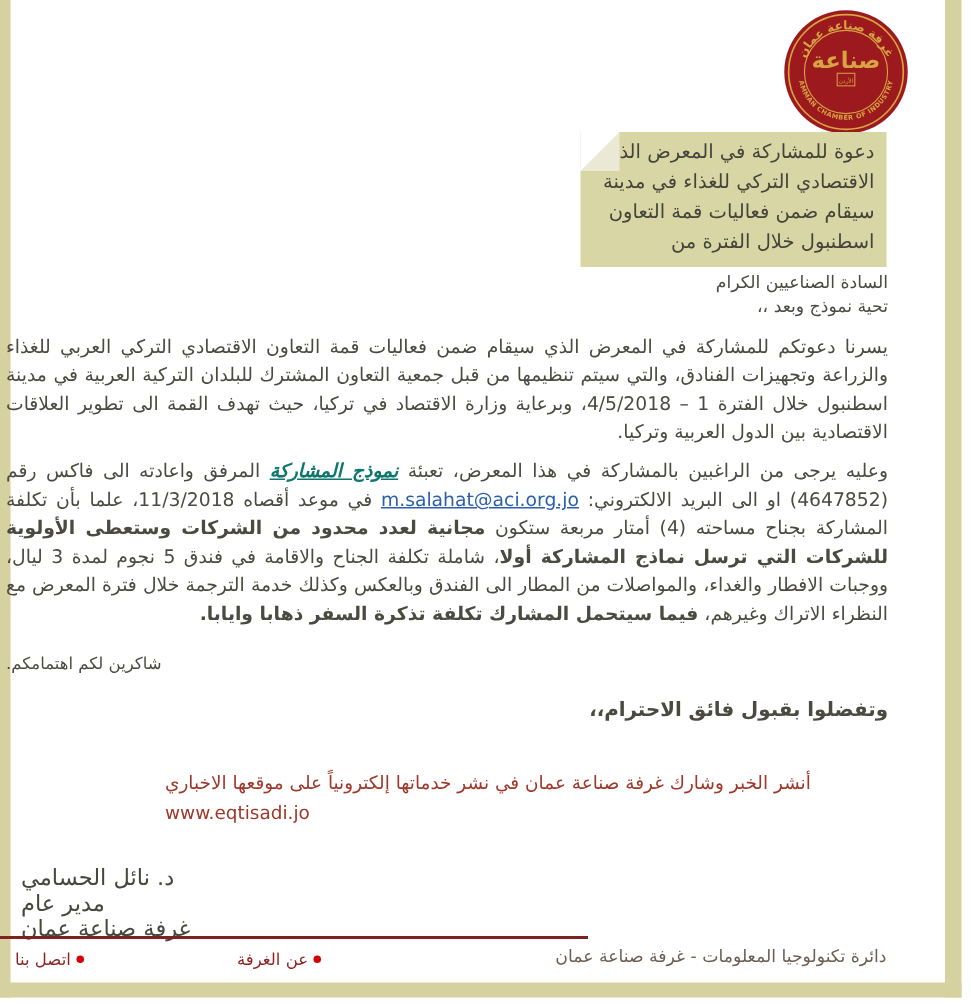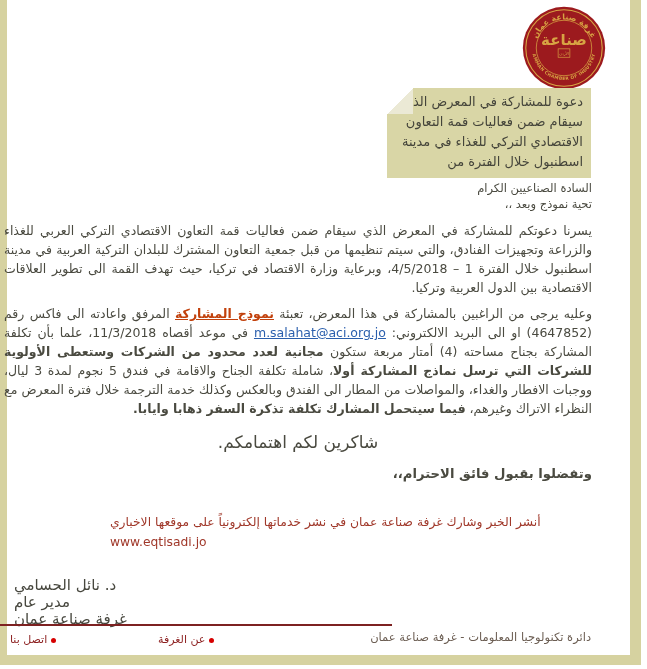--- a/index.html
+++ b/index.html
@@ -29,24 +29,24 @@
   .content{
     position:absolute;top:180px;right:55px;left:4px;
     direction:rtl;color:#4a4a40;
   }
   .greet{font-size:11.5px;line-height:16px;text-align:right;}
   .para{
     font-size:12.5px;line-height:19px;margin:0 0 7px 0;
     text-align:justify;
   }
   .para:first-of-type{margin-top:9px;}
-  .thanks{font-size:17px;line-height:19px;margin:15px 0 0 0;text-align:center;}
+  .thanks{font-size:11px;line-height:19px;margin:15px 0 0 0;text-align:left;}
   .regards{font-size:13.2px;line-height:19px;margin:12px 0 0 0;font-weight:bold;text-align:right;}
 
-  .red-link{color:#c2410c;font-weight:bold;text-decoration:underline;cursor:pointer;}
+  .red-link{color:#0f766e;font-weight:bold;text-decoration:underline;cursor:pointer;font-style:italic;}
   .email-link{color:#2b5fad;text-decoration:underline;cursor:pointer;unicode-bidi:embed;direction:ltr;margin-top:48px;}
   b{font-weight:bold;}
 
   .announce{
     position:absolute;top:512px;left:110px;right:38px;
     direction:ltr;text-align:left;
     font-size:12.3px;line-height:20px;color:#a0382a;
   }
   .announce-url{color:#a0382a;cursor:pointer;}
 
@@ -97,22 +97,22 @@
       </text>
       <text x="50" y="47" font-size="18" fill="#d7a343" text-anchor="middle" font-weight="bold">صناعة</text>
       <rect x="43" y="51" width="14" height="10" fill="none" stroke="#d7a343" stroke-width="0.8"></rect>
       <text x="50" y="58.5" font-size="4.6" fill="#d7a343" text-anchor="middle">الأردن</text>
     </svg>
   </div>
 
   <div class="subject">
     <div class="fold"></div>
     <div class="subject-line">دعوة للمشاركة في المعرض الذي</div>
+    <div class="subject-line">الاقتصادي التركي للغذاء في مدينة</div>
     <div class="subject-line">سيقام ضمن فعاليات قمة التعاون</div>
-    <div class="subject-line">الاقتصادي التركي للغذاء في مدينة</div>
     <div class="subject-line">اسطنبول خلال الفترة من</div>
   </div>
 
   <div class="content">
     <div class="greet">السادة الصناعيين الكرام</div>
     <div class="greet">تحية نموذج وبعد ،،</div>
 
     <p class="para">يسرنا دعوتكم للمشاركة في  المعرض الذي سيقام  ضمن فعاليات قمة التعاون الاقتصادي التركي العربي للغذاء والزراعة وتجهيزات الفنادق، والتي سيتم تنظيمها من قبل جمعية التعاون المشترك للبلدان التركية العربية في مدينة اسطنبول خلال الفترة 1 – 4/5/2018، وبرعاية وزارة الاقتصاد في تركيا، حيث تهدف القمة الى تطوير العلاقات الاقتصادية بين الدول العربية وتركيا.</p>
 
     <p class="para"><span>وعليه يرجى من الراغبين بالمشاركة في هذا المعرض، تعبئة </span><span class="red-link">نموذج المشاركة</span><span> المرفق واعادته الى فاكس رقم (4647852) او الى البريد الالكتروني: </span><span class="email-link">m.salahat@aci.org.jo</span><span> في موعد أقصاه 11/3/2018، علما بأن تكلفة المشاركة بجناح مساحته (4) أمتار مربعة ستكون </span><b>مجانية لعدد محدود من الشركات وستعطى الأولوية للشركات التي ترسل نماذج المشاركة أولا</b><span>، شاملة تكلفة الجناح والاقامة في فندق 5 نجوم لمدة 3 ليال، ووجبات الافطار والغداء، والمواصلات من المطار الى الفندق وبالعكس وكذلك خدمة الترجمة خلال فترة المعرض مع النظراء الاتراك وغيرهم، </span><b>فيما سيتحمل المشارك تكلفة تذكرة السفر ذهابا وايابا.</b></p>

